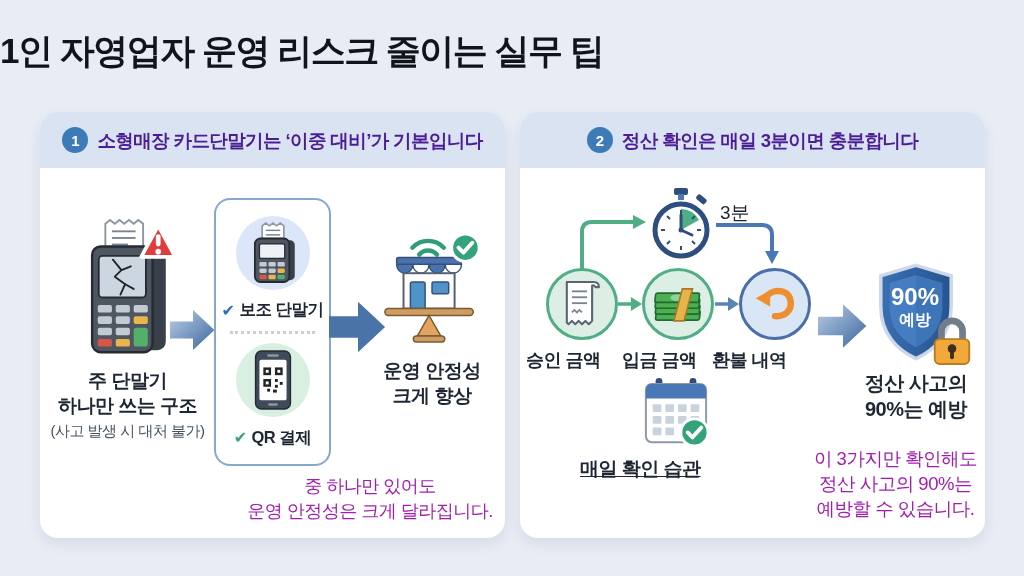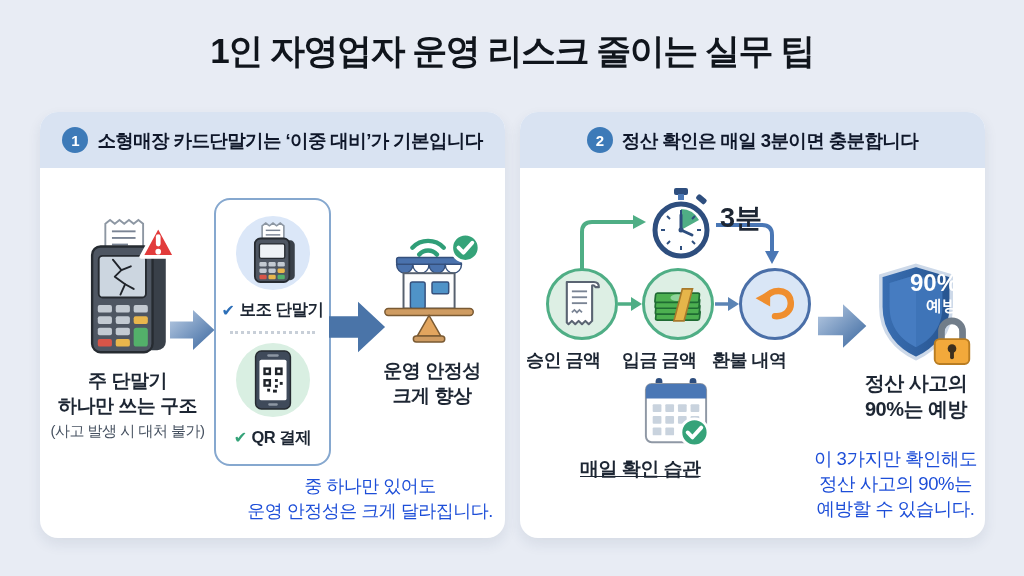--- a/index.html
+++ b/index.html
@@ -5,67 +5,67 @@
   * { margin:0; padding:0; box-sizing:border-box; }
   html,body { width:1024px; height:576px; }
   body {
     position:relative; overflow:hidden;
     background:#e8ecf4;
     font-family:"Liberation Sans","DejaVu Sans",sans-serif;
     color:#1d2633;
   }
   .page-title {
     position:absolute; left:0; top:28px; width:1024px;
-    text-align:center; font-size:35px; font-weight:800;
+    font-size:35px; font-weight:800;
     letter-spacing:-1.5px; color:#10151c;
   }
   .panel {
     position:absolute; top:112px; width:465px; height:426px;
     background:#ffffff; border-radius:18px;
     box-shadow:0 6px 14px rgba(30,50,90,.09);
   }
   #panel1 { left:40px; }
   #panel2 { left:520px; }
   .panel-header {
     height:56px; background:#d9e3f2; border-radius:18px 18px 0 0;
     display:flex; align-items:center; justify-content:center; gap:9px;
   }
   .badge {
     width:26px; height:26px; border-radius:50%; background:#3d7ab8;
     color:#fff; font-size:15px; font-weight:800;
     display:flex; align-items:center; justify-content:center; flex:0 0 26px;
   }
-  .panel-title { font-size:18.5px; font-weight:800; letter-spacing:-0.6px; color:#0f172a; }
+  .panel-title { font-size:18.5px; font-weight:800; letter-spacing:-0.6px; color:#4c1d95; }
   .panel-body { position:relative; height:370px; }
   .fig { position:absolute; text-align:center; }
   .fig-label { font-size:19px; line-height:25px; font-weight:800; color:#1d2633; letter-spacing:-0.5px; }
   .fig-note { font-size:15px; color:#475261; margin-top:4px; letter-spacing:-0.5px; }
-  .caption { position:absolute; text-align:center; font-size:18px; line-height:25px; font-weight:500; color:#1d4ed8; letter-spacing:-0.5px; }
+  .caption { position:absolute; text-align:center; font-size:18px; line-height:25px; font-weight:500; color:#a21caf; letter-spacing:-0.5px; }
   
   .options-box {
     position:absolute; left:174px; top:30px; width:117px; height:268px;
     border:2.5px solid #86a8cf; border-radius:16px; background:#fff;
     display:flex; flex-direction:column; align-items:center; justify-content:space-evenly;
     padding:6px 0;
   }
   .opt-circle { width:74px; height:74px; border-radius:50%; display:flex; align-items:center; justify-content:center; }
   .opt-circle.blue { background:#dbe7f8; }
   .opt-circle.green { background:#d9efe2; }
   .opt-row { display:flex; align-items:center; gap:5px; font-size:16.5px; font-weight:800; letter-spacing:-0.5px; }
   .chk { font-size:16px; font-weight:800; }
   .chk.blue { color:#2d6fb8; }
   .chk.green { color:#35a379; }
   .opt-divider { width:85px; border-top:3px dotted #c8cfd8; }
   
   .step-circle { position:absolute; width:72px; height:72px; border-radius:50%; display:flex; align-items:center; justify-content:center; }
   .step-circle.green { border:3.5px solid #4fae85; background:#ddefe4; }
   .step-circle.blue  { border:3.5px solid #4a6fa8; background:#d9e6f6; }
   .step-label { position:absolute; width:112px; font-size:18px; font-weight:800; letter-spacing:-0.5px; }
-  .timer-label { position:absolute; left:200px; top:32px; font-size:27px; font-weight:700; }
-  .shield-text { position:absolute; left:352px; top:102px; width:86px; text-align:right; color:#fff; pointer-events:none; }
+  .timer-label { position:absolute; left:200px; top:32px; font-size:19px; font-weight:400; }
+  .shield-text { position:absolute; left:352px; top:116px; width:86px; text-align:center; color:#fff; pointer-events:none; }
   .shield-text .big { font-size:24px; font-weight:800; line-height:26px; }
   .shield-text .small { font-size:16px; font-weight:800; line-height:20px; }
   .result-label { position:absolute; text-align:center; font-size:20px; line-height:26px; font-weight:800; letter-spacing:-0.5px; }
   svg { display:block; }
 </style>
 </head>
 <body>
 
 <h1 class="page-title">1인 자영업자 운영 리스크 줄이는 실무 팁</h1>
 

